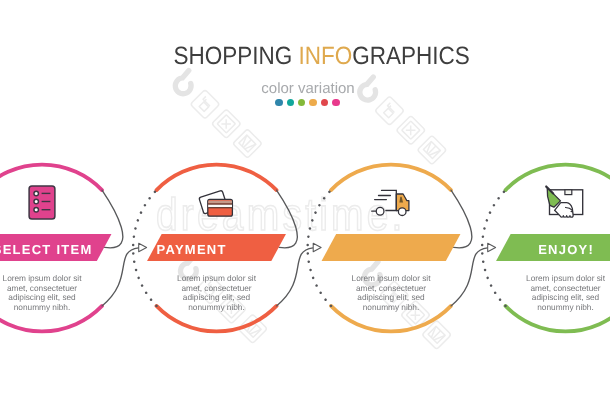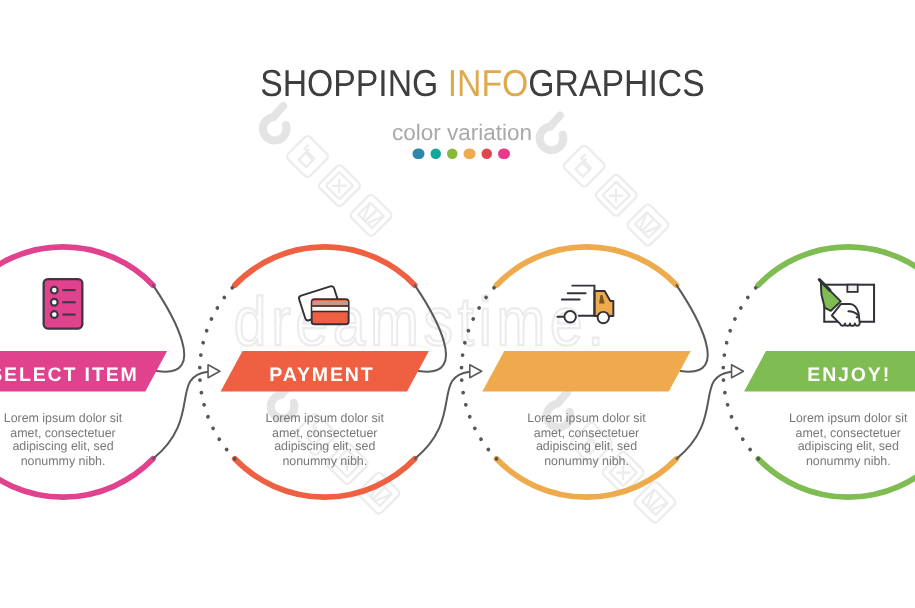--- a/index.html
+++ b/index.html
@@ -158,21 +158,21 @@
   <div class="dots">
     <span class="dot" style="background: rgb(47, 134, 171);"></span>
     <span class="dot" style="background: rgb(17, 167, 156);"></span>
     <span class="dot" style="background: rgb(132, 185, 58);"></span>
     <span class="dot" style="background: rgb(237, 171, 76);"></span>
     <span class="dot" style="background: rgb(224, 71, 76);"></span>
     <span class="dot" style="background: rgb(232, 57, 140);"></span>
   </div>
 
   <div class="steplabel" style="left:-108px;width:300px">SELECT ITEM</div>
-  <div class="steplabel" style="left:84px;width:260px">PAYMENT</div>
+  <div class="steplabel" style="left:61px;width:260px">PAYMENT</div>
   <div class="steplabel" style="left:415.5px;width:300px">ENJOY!</div>
 
   <div class="stepdesc" style="left:-108px;width:300px">
     <span>Lorem ipsum dolor sit</span>
     <span>amet, consectetuer</span>
     <span>adipiscing elit, sed</span>
     <span>nonummy nibh.</span>
   </div>
   <div class="stepdesc" style="left:66.5px;width:300px">
     <span>Lorem ipsum dolor sit</span>

